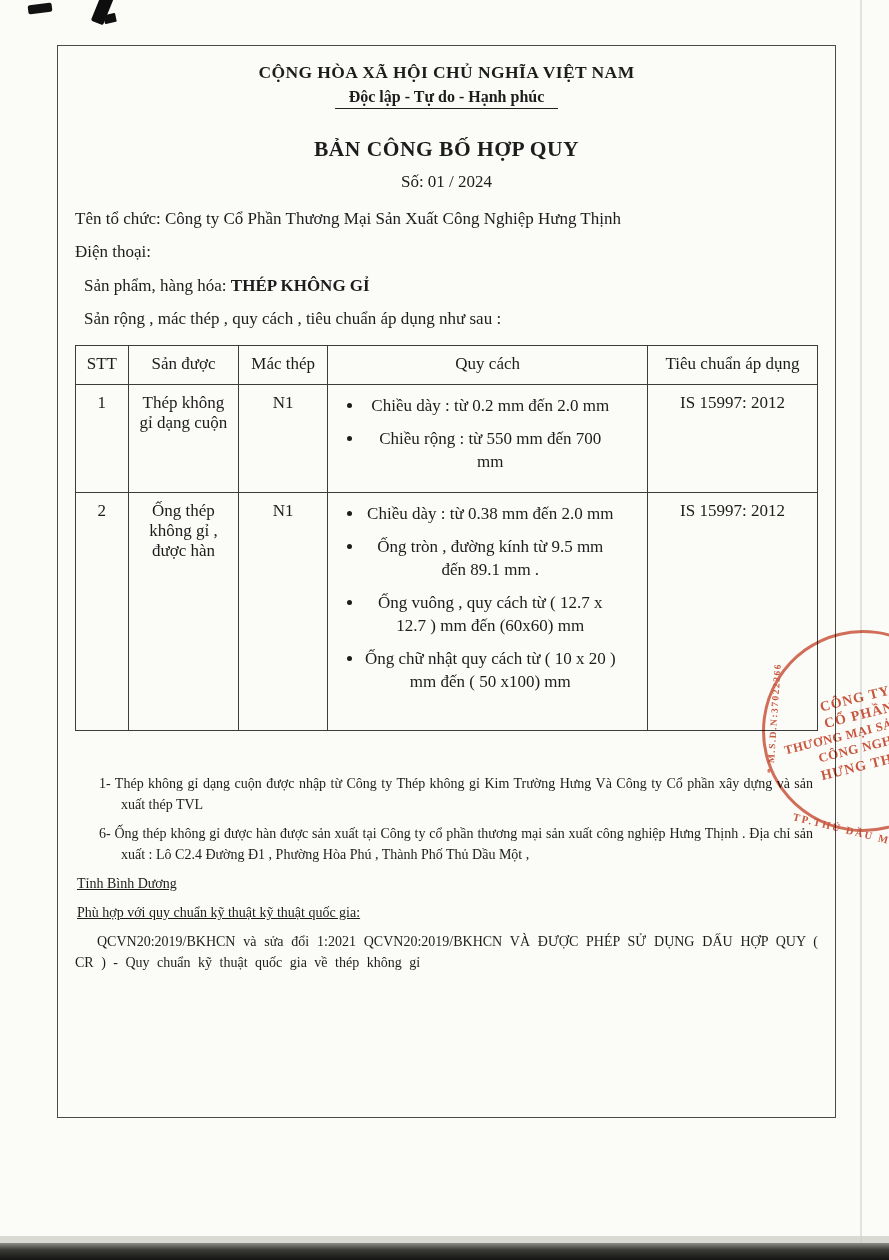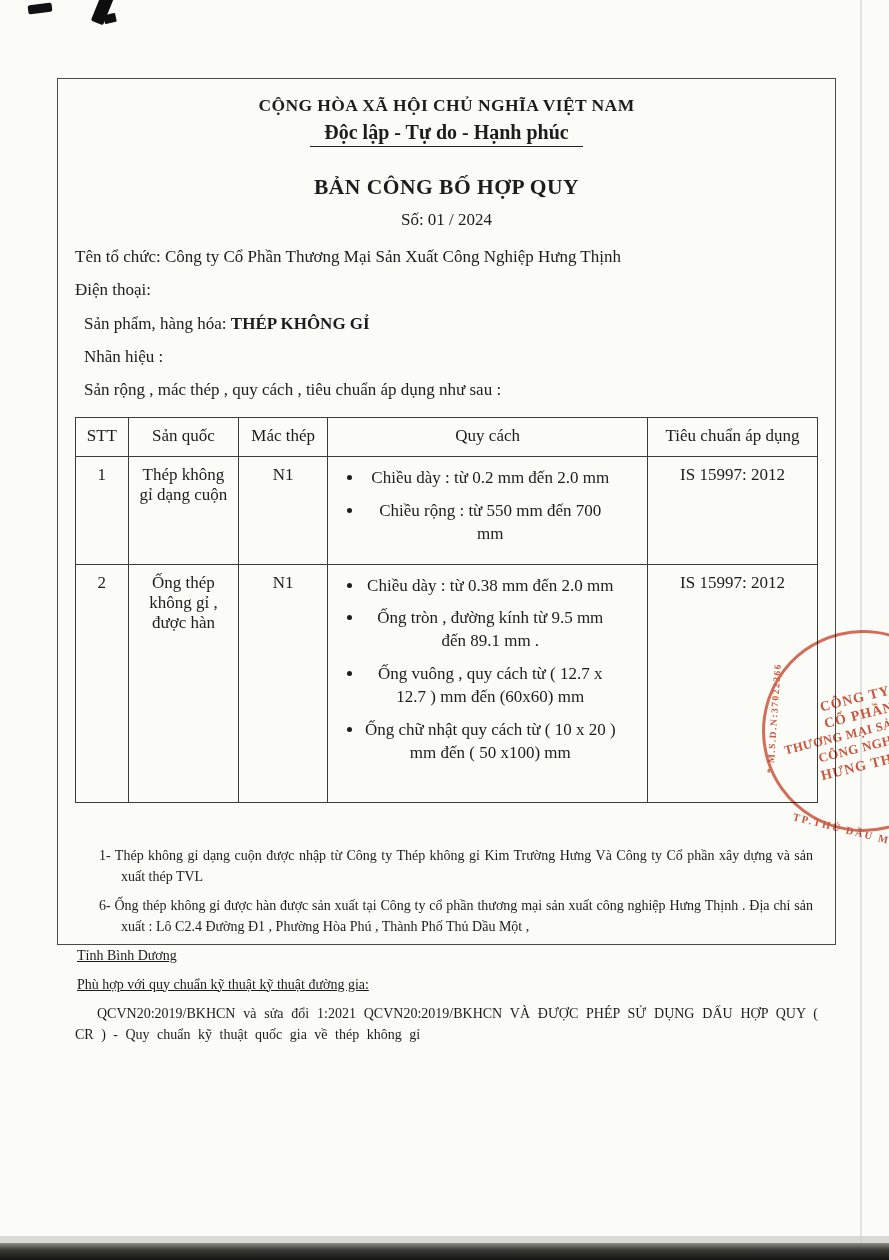--- a/index.html
+++ b/index.html
@@ -16,30 +16,30 @@
   .art1 { position:absolute; left:28px; top:4px; width:24px; height:9px; background:#121212; transform:rotate(-7deg); border-radius:2px; }
   .art2 { position:absolute; left:96px; top:-6px; width:13px; height:30px; background:#0e0e0e; transform:rotate(22deg); border-radius:2px; }
   .art3 { position:absolute; left:104px; top:14px; width:12px; height:9px; background:#101010; transform:rotate(-12deg); border-radius:1px; }
   .fold { position:absolute; left:860px; top:0; width:2px; height:100%; background:rgba(90,90,85,0.15); }
   .scan-strip { position:absolute; left:0; right:0; bottom:17px; height:7px; background:#cfcfc9; opacity:.75; }
   .scan-bar { position:absolute; left:0; right:0; bottom:0; height:17px;
     background:linear-gradient(180deg,#8d8d87 0%, #3a3a36 40%, #151513 100%); }
 
   
   .frame {
-    position:absolute; left:57px; top:78px; width:779px; height:867px;
+    position:absolute; left:57px; top:45px; width:779px; height:1073px;
     border:1.6px solid #4a4a46;
     padding:14px 17px 10px 17px;
   }
 
   .center { text-align:center; }
   .national-title { font-weight:bold; font-size:17.5px; letter-spacing:.4px; margin-top:2px; }
   .motto { margin-top:5px; }
   .motto span {
-    display:inline-block; font-weight:bold; font-size:20px;
+    display:inline-block; font-weight:bold; font-size:16px;
     border-bottom:1.6px solid #222; padding:0 14px 2px 14px;
   }
   .doc-title { margin-top:28px; font-weight:bold; font-size:21.5px; letter-spacing:.5px; }
   .doc-number { margin-top:10px; font-size:17px; }
 
   .para { font-size:17px; line-height:1.55; margin-top:7px; max-width:738px; }
   .para.first { margin-top:14px; }
   .indent { margin-left:9px; }
   .bold { font-weight:bold; }
 
@@ -126,28 +126,27 @@
 
     <div class="center doc-title">BẢN CÔNG BỐ HỢP QUY</div>
     <div class="center doc-number">Số: 01 / 2024</div>
 
     <div class="para first">Tên tổ chức: Công ty Cổ Phần Thương Mại Sản Xuất Công Nghiệp Hưng Thịnh</div>
     <div class="para">Điện thoại:</div>
 
     <div class="para indent">
       <span>Sản phẩm, hàng hóa: </span><span class="bold">THÉP KHÔNG GỈ</span>
     </div>
-    <div class="para indent">Nhãn hiệu :</div>
     <div class="para indent">Sản rộng , mác thép , quy cách , tiêu chuẩn áp dụng như sau :</div>
 
     <table class="spec">
       <thead>
         <tr>
           <th class="col-stt">STT</th>
-          <th class="col-sp">Sản quốc</th>
+          <th class="col-sp">Sản được</th>
           <th class="col-mt">Mác thép</th>
           <th class="col-qc">Quy cách</th>
           <th class="col-tc">Tiêu chuẩn áp dụng</th>
         </tr>
       </thead>
       <tbody>
         <tr class="row1">
           <td class="col-stt">1</td>
           <td class="col-sp">Thép không gỉ dạng cuộn</td>
           <td class="col-mt">N1</td>
@@ -173,21 +172,21 @@
           </td>
           <td class="col-tc">IS 15997: 2012</td>
         </tr>
       </tbody>
     </table>
 
     <div class="notes">
       <div class="note-hang">1- Thép không gỉ dạng cuộn được nhập từ Công ty Thép không gỉ Kim Trường Hưng Và Công ty Cổ phần xây dựng và sản xuất thép TVL</div>
       <div class="note-hang">6- Ống thép không gỉ được hàn được sản xuất tại Công ty cổ phần thương mại sản xuất công nghiệp Hưng Thịnh . Địa chỉ sản xuất : Lô C2.4 Đường Đ1 , Phường Hòa Phú , Thành Phố Thủ Dầu Một ,</div>
       <div class="note-plain">Tỉnh Bình Dương</div>
-      <div class="note-plain">Phù hợp với quy chuẩn kỹ thuật kỹ thuật đường gia:</div>
+      <div class="note-plain">Phù hợp với quy chuẩn kỹ thuật kỹ thuật quốc gia:</div>
       <div class="note-just">QCVN20:2019/BKHCN và sửa đổi 1:2021 QCVN20:2019/BKHCN VÀ ĐƯỢC PHÉP SỬ DỤNG DẤU HỢP QUY ( CR ) -  Quy chuẩn kỹ thuật quốc gia về thép không gỉ</div>
     </div>
 
   </div>
 
   <div class="stamp">
     <div class="stamp-ring"></div>
     <div class="stamp-core">
       <div class="s1">CÔNG TY</div>
       <div class="s2">CỔ PHẦN</div>

